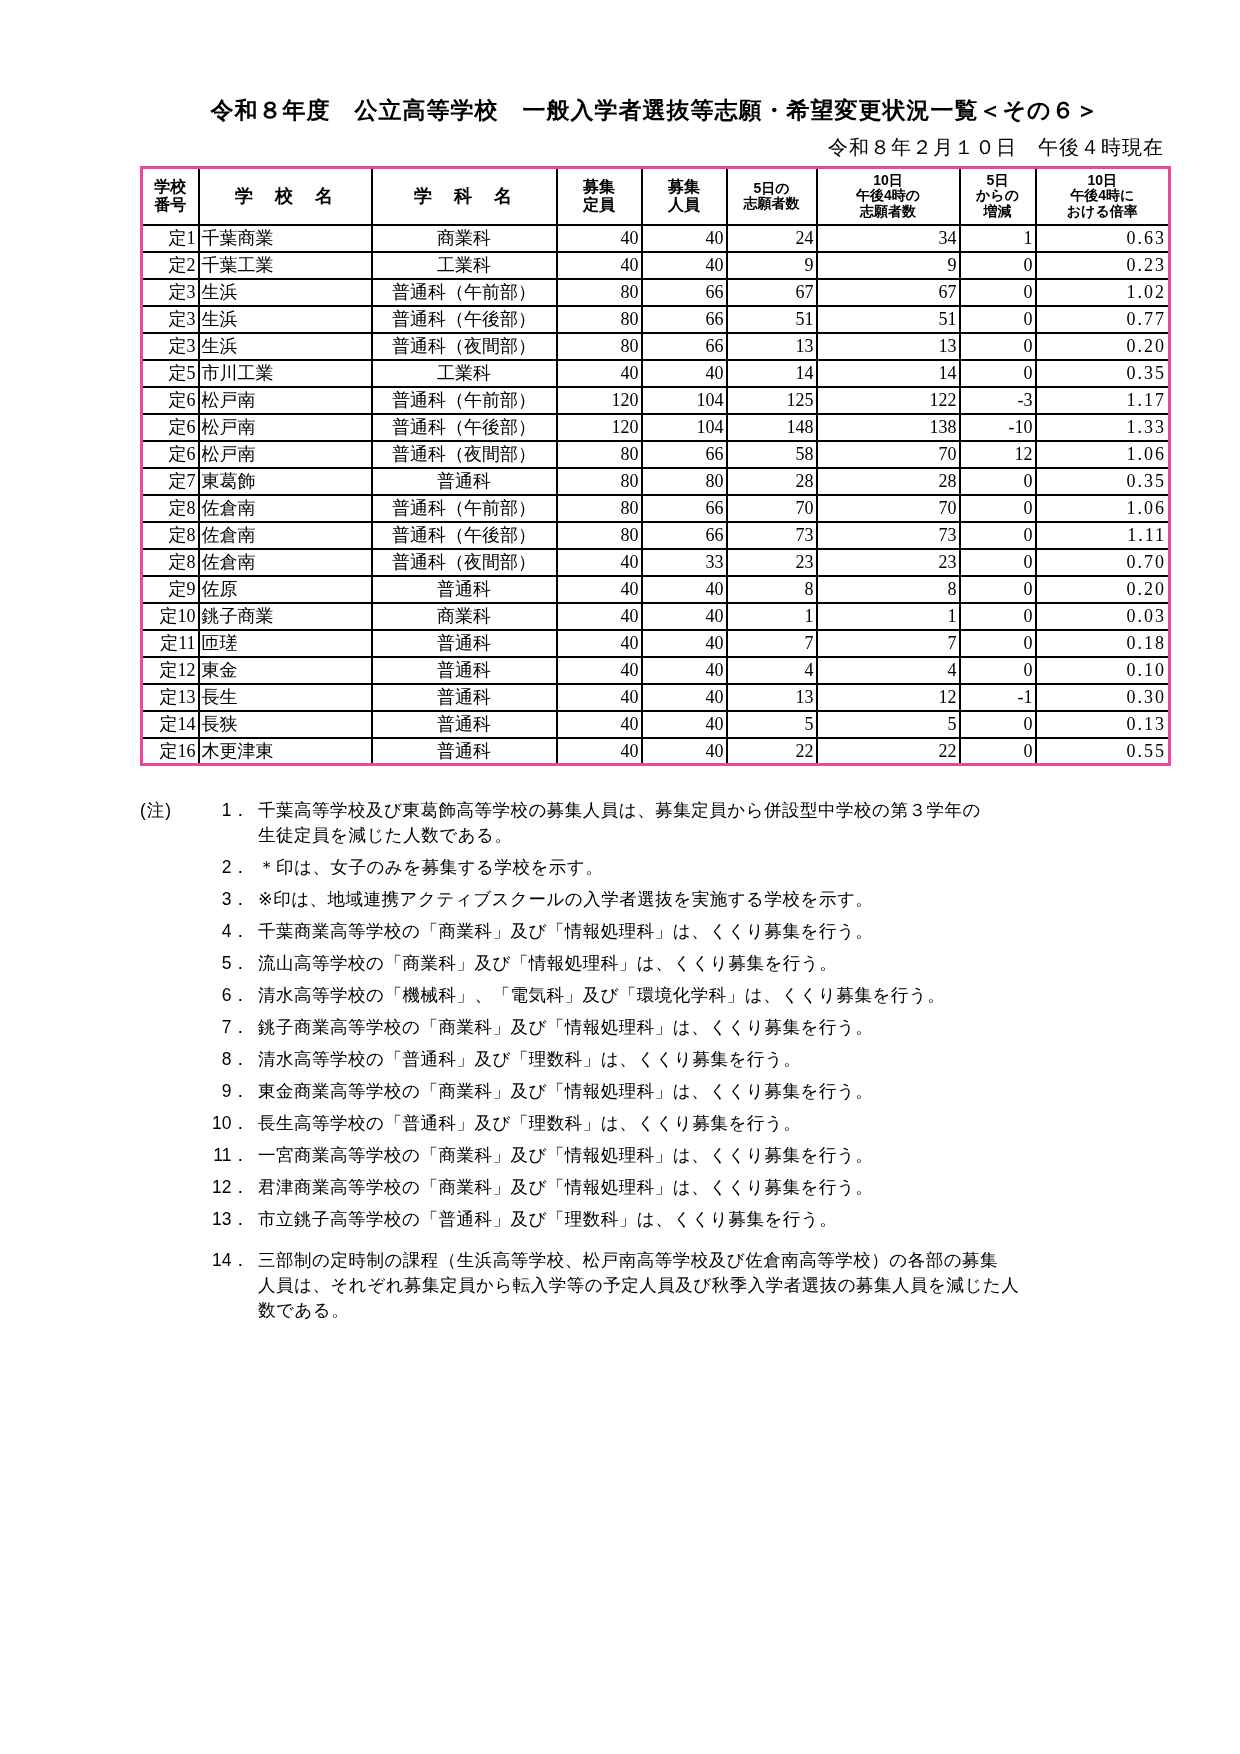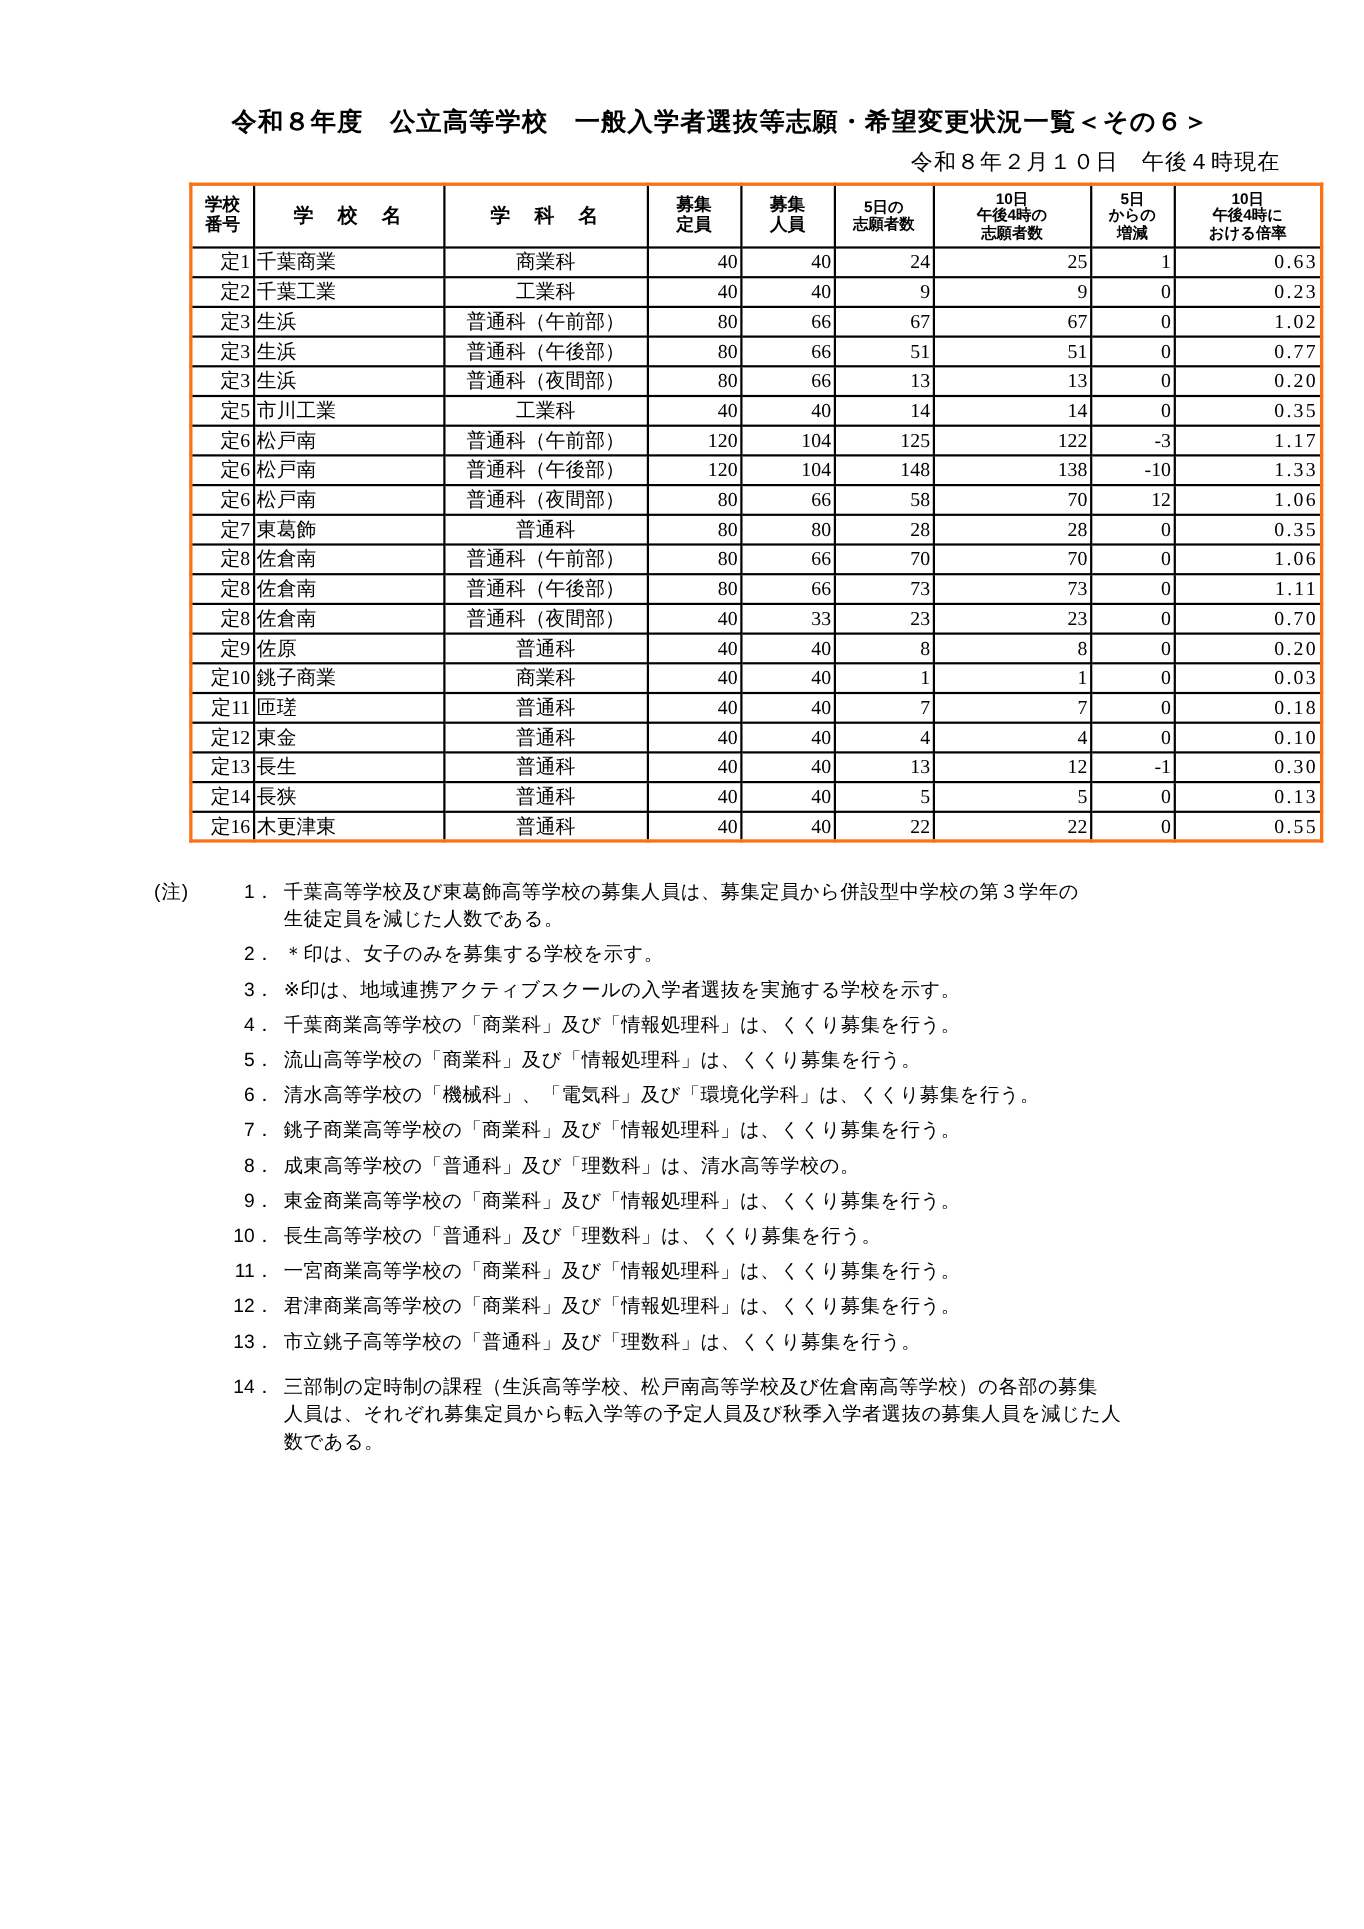--- a/index.html
+++ b/index.html
@@ -6,21 +6,21 @@
   html,body { width:1240px; height:1754px; background:#ffffff; }
   body { font-family:"Liberation Sans","DejaVu Sans",sans-serif; color:#000; }
   .page { position:relative; width:1240px; height:1460px; background:#fff; overflow:hidden; }
   .content { position:absolute; left:140px; top:95px; width:1030px; }
 
   .title { text-align:center; font-size:23px; font-weight:bold; letter-spacing:1px; }
   .date-line { text-align:right; font-size:20px; margin-top:8px; padding-right:6px; letter-spacing:1px; }
   .section-heading { font-size:19px; font-weight:bold; margin-top:12px; margin-left:8px; letter-spacing:1px; }
 
   table.main { border-collapse:collapse; table-layout:fixed; width:1028px; margin-top:5px;
-               border:3px solid #f97316;margin-left:32px; }
+               border:3px solid #ec4899; }
   table.main th, table.main td { border:2px solid #000; overflow:hidden; }
   table.main th { font-weight:bold; text-align:center; vertical-align:middle;
                   white-space:pre-line; line-height:1.12; padding:3px 0; height:57px; }
   th.lg { font-size:18px; letter-spacing:2px; }
   th.md { font-size:16px; }
   th.sm { font-size:14px; }
   table.main td { height:27px; font-family:"Liberation Serif","DejaVu Serif",serif;
                   font-size:18px; line-height:1; padding:1px 2px; vertical-align:middle; }
   td.c-no     { text-align:right; padding-right:3px; }
   td.c-school { text-align:left;  padding-left:4px; }
@@ -92,21 +92,21 @@
         </tr>
       </thead>
       <tbody>
   <tr>
     <td class="c-no">定1</td>
     <td class="c-school">千葉商業</td>
     <td class="c-dept">商業科</td>
     <td class="c-num c-cap">40</td>
     <td class="c-num c-quo">40</td>
     <td class="c-num c-a5">24</td>
-    <td class="c-num c-a10">25</td>
+    <td class="c-num c-a10">34</td>
     <td class="c-num c-chg">1</td>
     <td class="c-num c-ratio">0.63</td>
   </tr>
 
   <tr>
     <td class="c-no">定2</td>
     <td class="c-school">千葉工業</td>
     <td class="c-dept">工業科</td>
     <td class="c-num c-cap">40</td>
     <td class="c-num c-quo">40</td>
@@ -371,21 +371,21 @@
     <div class="note-text">清水高等学校の「機械科」、「電気科」及び「環境化学科」は、くくり募集を行う。</div>
   </div>
 
   <div class="note-item">
     <span class="note-num">7．</span>
     <div class="note-text">銚子商業高等学校の「商業科」及び「情報処理科」は、くくり募集を行う。</div>
   </div>
 
   <div class="note-item">
     <span class="note-num">8．</span>
-    <div class="note-text">成東高等学校の「普通科」及び「理数科」は、清水高等学校の。</div>
+    <div class="note-text">清水高等学校の「普通科」及び「理数科」は、くくり募集を行う。</div>
   </div>
 
   <div class="note-item">
     <span class="note-num">9．</span>
     <div class="note-text">東金商業高等学校の「商業科」及び「情報処理科」は、くくり募集を行う。</div>
   </div>
 
   <div class="note-item">
     <span class="note-num">10．</span>
     <div class="note-text">長生高等学校の「普通科」及び「理数科」は、くくり募集を行う。</div>

